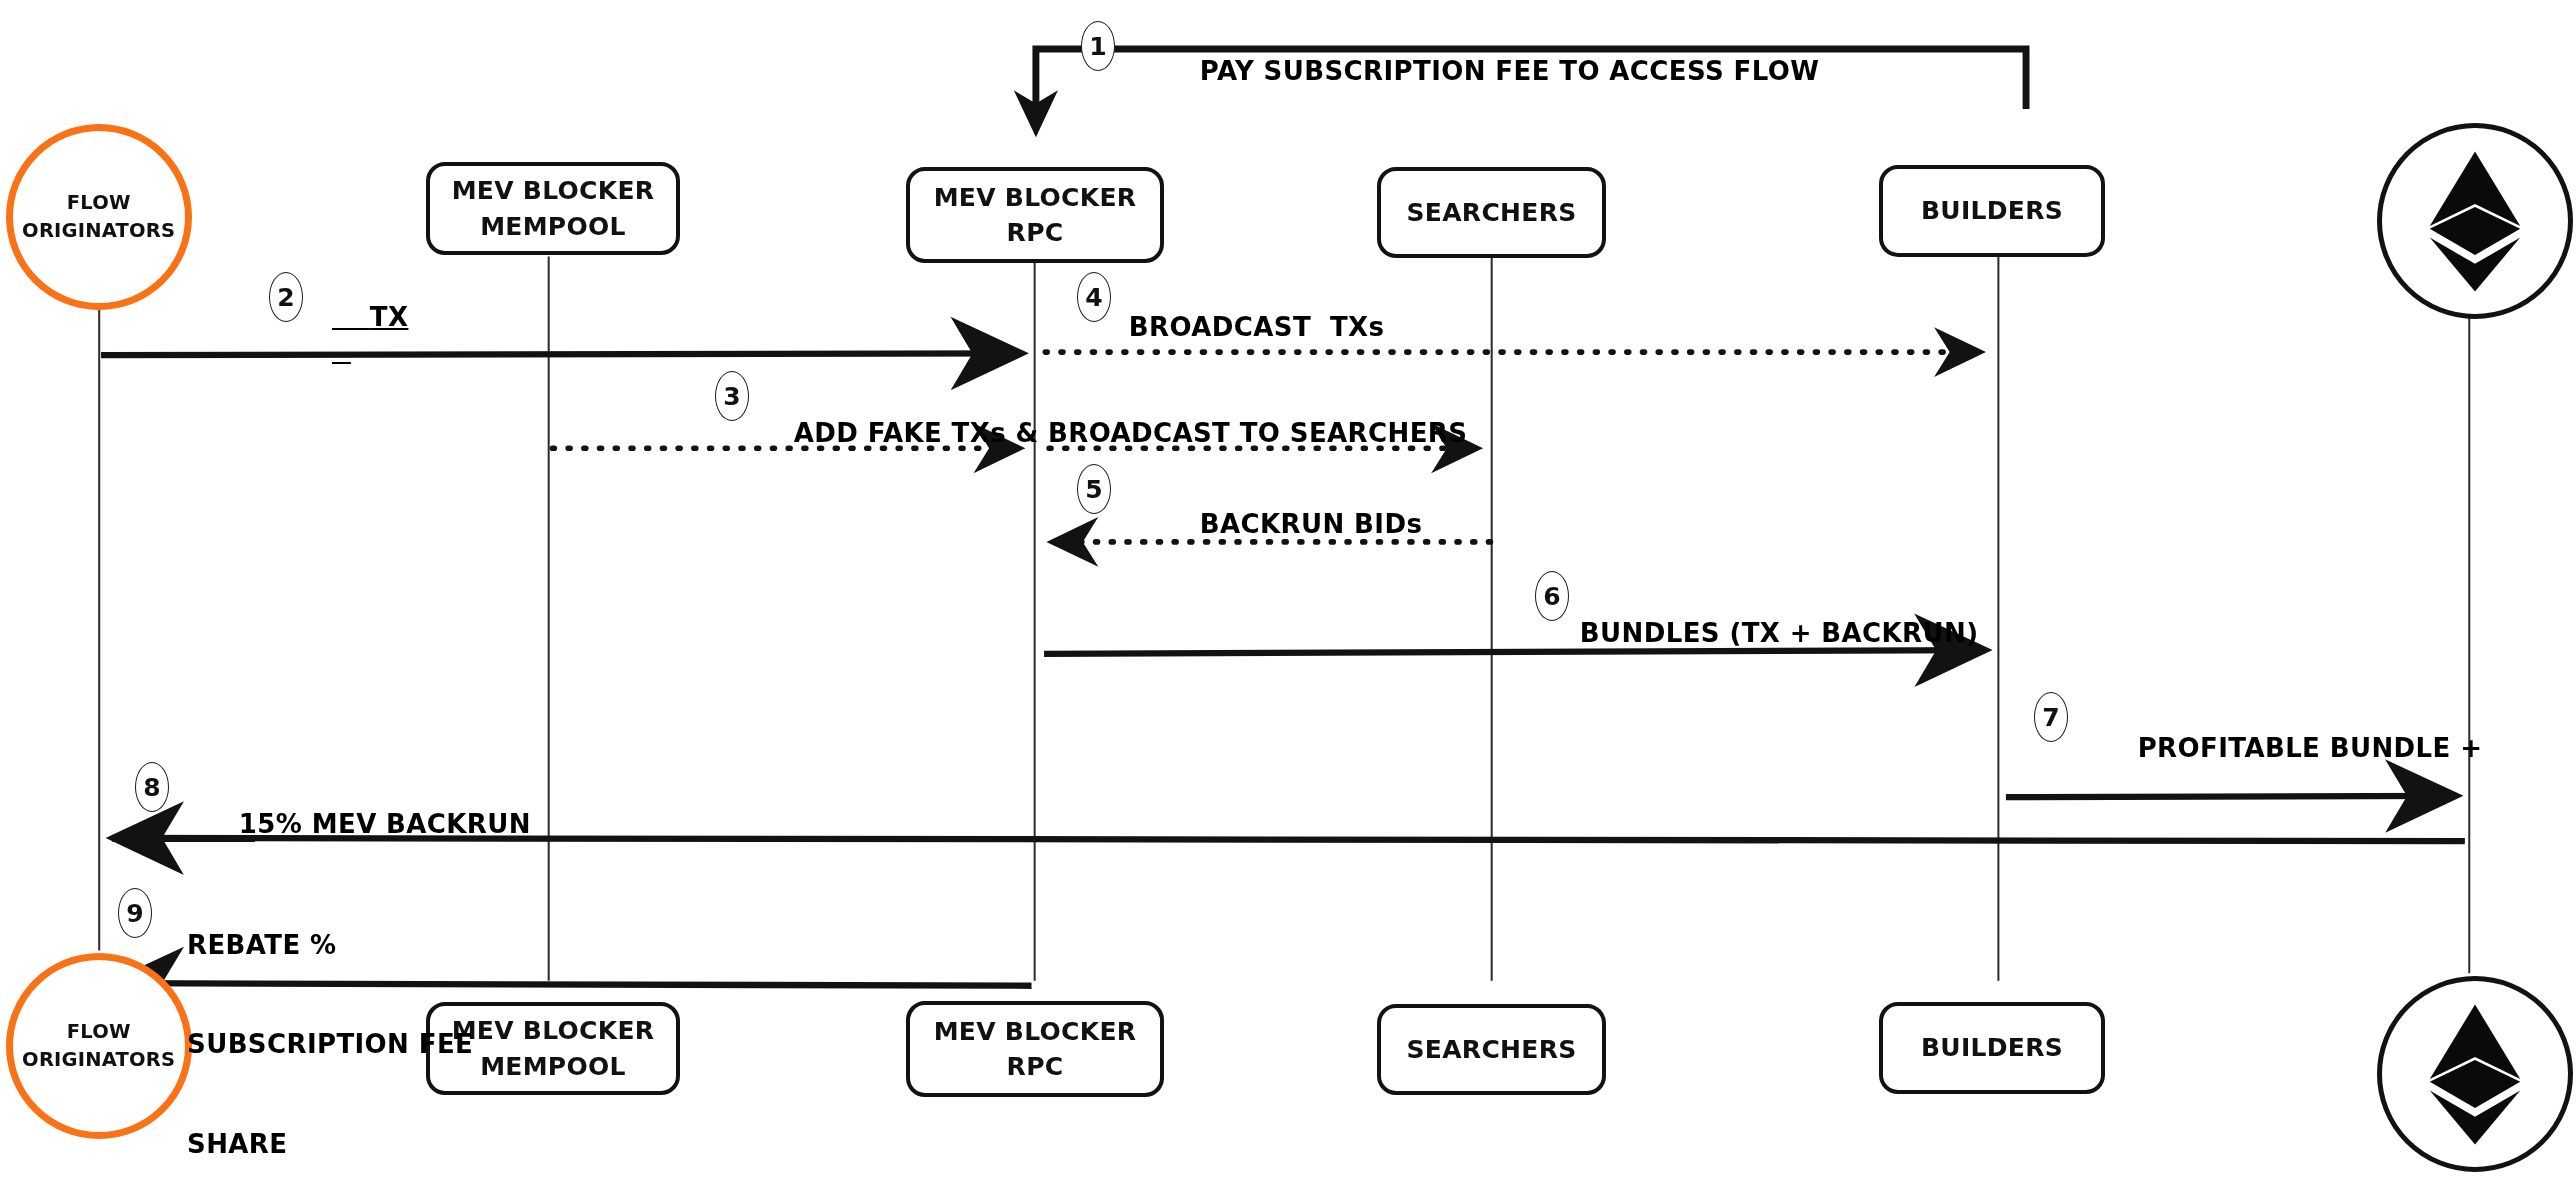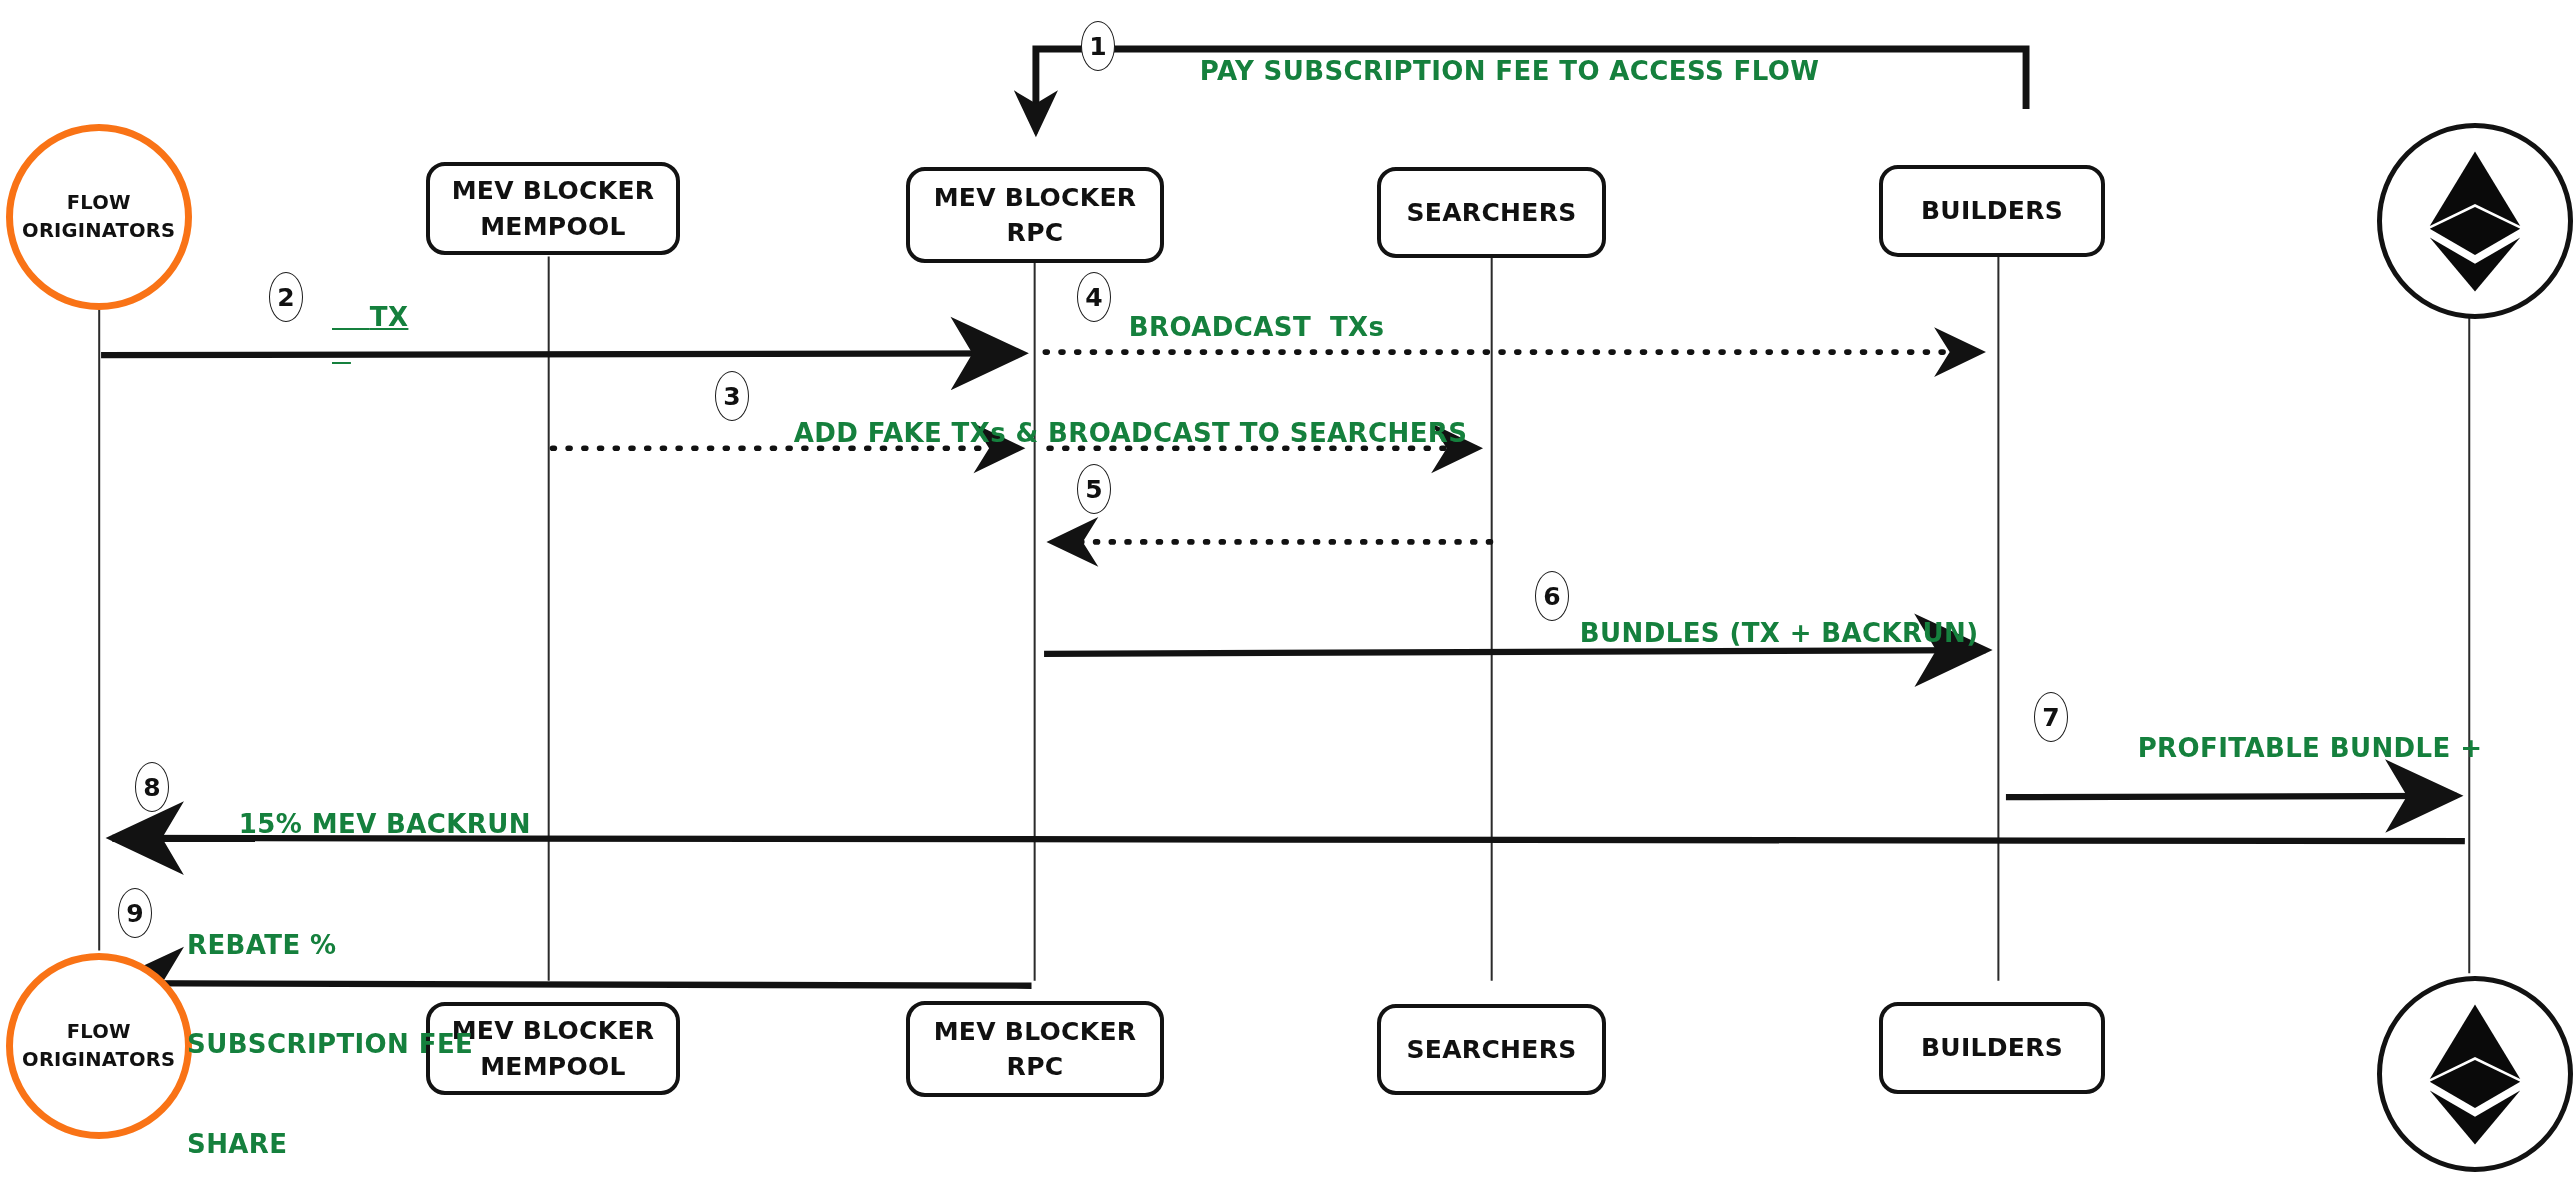--- a/index.html
+++ b/index.html
@@ -43,21 +43,21 @@
     position:absolute;
     border:5px solid #121212;
     border-radius:50%;
     background:#ffffff;
     display:flex;align-items:center;justify-content:center;
   }
 
   
   .msg-label{
     position:absolute;
-    color:#15803d;
+    color:#000000;
     font-size:26px;
     line-height:1.28;
     font-weight:600;
     letter-spacing:0.4px;
     white-space:pre;
   }
   .msg-label.center{text-align:center;}
 
   
   .step{
@@ -244,20 +244,23 @@
   <div class="step" style="left:715px;top:371px;">
     <span>3</span>
   </div>
   <div class="msg-label" style="left:756px;top:384px;">
     <span>ADD FAKE TXs &amp; BROADCAST TO SEARCHERS</span>
   </div>
 
   <div class="step" style="left:1077px;top:464px;">
     <span>5</span>
   </div>
+  <div class="msg-label" style="left:1162px;top:475px;">
+    <span>BACKRUN BIDs</span>
+  </div>
 
   <div class="step" style="left:1535px;top:571px;">
     <span>6</span>
   </div>
   <div class="msg-label" style="left:1542px;top:584px;">
     <span>BUNDLES (TX + BACKRUN)</span>
   </div>
 
   <div class="step" style="left:2034px;top:692px;">
     <span>7</span>

